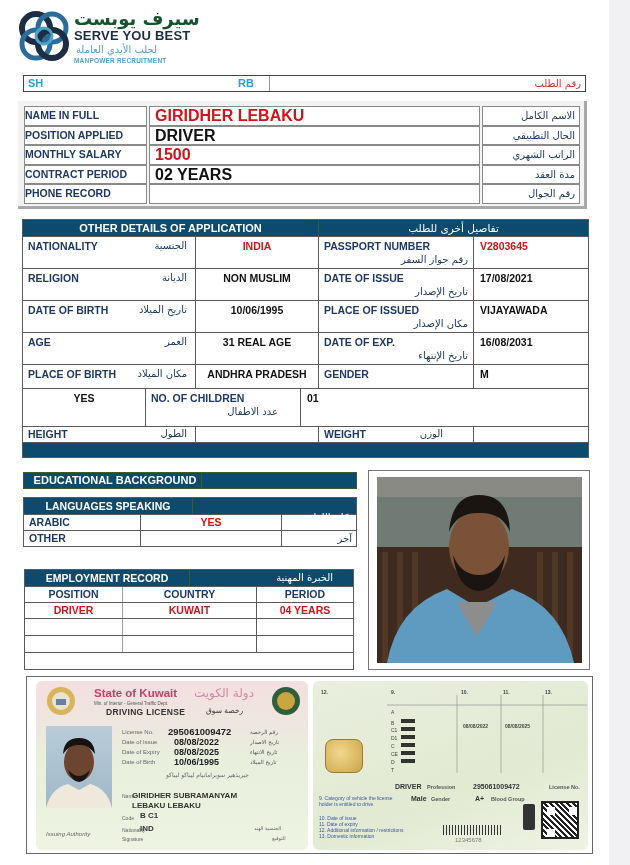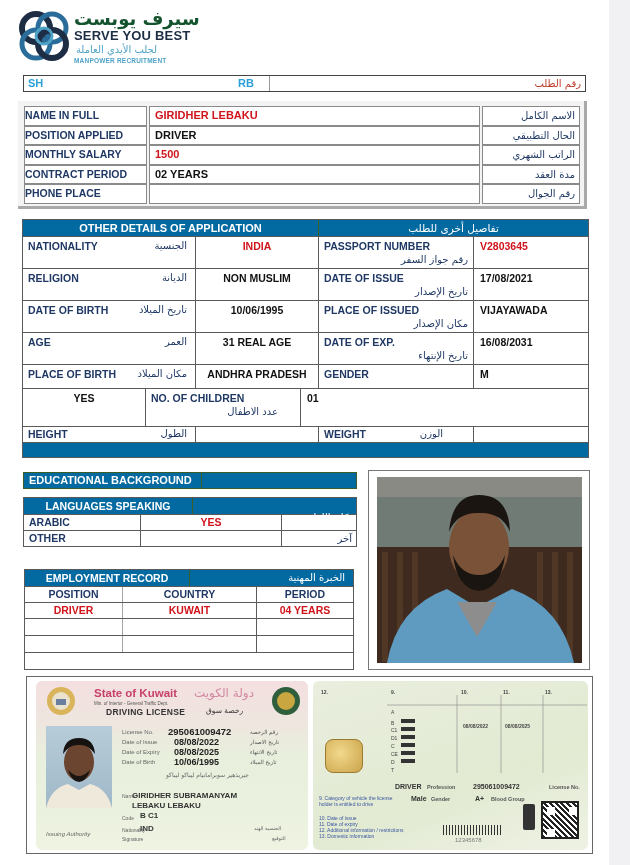--- a/index.html
+++ b/index.html
@@ -19,64 +19,64 @@
   .appbar { position: absolute; left: 23px; top: 75px; width: 563px; height: 17px; border: 1px solid #444; display: flex; font-size: 11px; font-weight: bold; }
   .appbar .c1 { width: 150px; text-align: right; padding-right: 5px; color: #d0141b; border-right: 1px solid #999; line-height: 15px; }
   .appbar .c2 { width: 246px; color: #2aa0d8; padding-left: 4px; line-height: 15px; border-right: 1px solid #999; position: relative; }
   .appbar .c2 .rb { position: absolute; left: 214px; }
   .appbar .c3 { flex: 1; text-align: right; padding-right: 4px; color: #c0392b; font-weight: normal; line-height: 15px; font-family: "DejaVu Sans", sans-serif; font-size: 10px; }
 
   
   .personal { position: absolute; left: 18px; top: 101px; width: 569px; height: 108px; background: #f3f3f3; border-right: 3px solid #a9a9a9; border-bottom: 3px solid #a9a9a9; padding: 5px 4px 0 6px; }
   .prow { display: flex; height: 19.5px; margin-bottom: 0; }
   .prow .lbl { width: 123px; border: 1px solid #8a8a8a; background: #fff; font-size: 10.5px; font-weight: bold; color: #1f3864; line-height: 17px; margin-right: 2px; }
-  .prow .val { width: 331px; border: 1px solid #8a8a8a; background: #fff; font-size: 11px; font-weight: bold; color: #111; padding-left: 5px; line-height: 17px; margin-right: 2px; }
+  .prow .val { width: 331px; border: 1px solid #8a8a8a; background: #fff; font-size: 16px; font-weight: bold; color: #111; padding-left: 5px; line-height: 17px; margin-right: 2px; }
   .prow .val.red { color: #d0141b; }
   .prow .ar { flex: 1; border: 1px solid #8a8a8a; background: #fff; font-size: 10px; color: #1f3864; text-align: right; padding-right: 4px; line-height: 17px; direction: rtl; font-family: "DejaVu Sans", sans-serif; }
 
   
   .other { position: absolute; left: 22px; top: 219px; width: 567px; border: 1px solid #5a5a5a; }
-  .green { background: #0369a1; color: #ffffff; }
+  .green { background: #0c4a6e; color: #ffffff; }
   .ohead { display: flex; height: 16px; font-size: 11px; font-weight: bold; }
   .ohead .l { width: 296px; text-align: center; line-height: 16px; border-right: 1px solid #3c5e26; }
   .ohead .r { flex: 1; text-align: center; line-height: 16px; direction: rtl; font-family: "DejaVu Sans", sans-serif; font-weight: normal; font-size: 10.5px; }
   .orow { display: flex; border-top: 1px solid #5a5a5a; font-size: 10.5px; }
   .orow > div { position: relative; }
   .orow .a { width: 173px; border-right: 1px solid #5a5a5a; padding: 3px 0 0 5px; font-weight: bold; color: #1f3864; }
   .orow .a .arx { position: absolute; right: 8px; top: 3px; font-weight: normal; font-size: 10px; direction: rtl; font-family: "DejaVu Sans", sans-serif; }
   .orow .a .arx.below { top: 18px; }
   .orow .b { width: 123px; border-right: 1px solid #5a5a5a; text-align: center; padding-top: 3px; font-weight: bold; color: #111; }
   .orow .b.red { color: #d0141b; }
   .orow .c { width: 155px; border-right: 1px solid #5a5a5a; padding: 3px 0 0 5px; font-weight: bold; color: #1f3864; }
   .orow .c .arx { position: absolute; right: 5px; top: 17px; font-weight: normal; font-size: 10px; direction: rtl; font-family: "DejaVu Sans", sans-serif; }
   .orow .c .arx.inline { right: 30px; top: 3px; }
   .orow .d { flex: 1; padding: 3px 0 0 6px; font-weight: bold; color: #111; }
   .orow .d.red { color: #d0141b; }
   .ofoot { height: 15px; border-top: 1px solid #5a5a5a; }
 
   
-  .edu { position: absolute; left: 23px; top: 472px; width: 334px; height: 17px; display: flex; border: 1px solid #3c5e26; font-size: 11px; font-weight: bold; }
+  .edu { position: absolute; left: 23px; top: 472px; width: 334px; height: 17px; display: flex; border: 1px solid #3c5e26; font-size: 11px; font-weight: bold; text-align: center; }
   .edu .l { width: 178px; line-height: 15px; padding-left: 5px; border-right: 1px solid #3c5e26; }
   .edu .r { flex: 1; }
 
   
   .lang { position: absolute; left: 23px; top: 497px; width: 334px; border: 1px solid #5a5a5a; font-size: 10.5px; }
   .lhead { display: flex; height: 16px; font-weight: bold; }
   .lhead .l { width: 169px; text-align: center; line-height: 16px; border-right: 1px solid #3c5e26; }
   .lhead .r { flex: 1; text-align: right; padding-right: 4px; line-height: 16px; direction: rtl; font-family: "DejaVu Sans", sans-serif; font-weight: normal; font-size: 10px; margin-top: 12px; }
   .lrow { display: flex; height: 16px; border-top: 1px solid #5a5a5a; }
   .lrow .a { width: 117px; padding-left: 5px; line-height: 15px; font-weight: bold; color: #1f3864; border-right: 1px solid #5a5a5a; }
   .lrow .b { width: 141px; text-align: center; line-height: 15px; font-weight: bold; color: #d0141b; border-right: 1px solid #5a5a5a; }
   .lrow .c { flex: 1; text-align: right; padding-right: 4px; line-height: 15px; direction: rtl; font-family: "DejaVu Sans", sans-serif; font-size: 10px; color: #1f3864; }
 
   
   .emp { position: absolute; left: 24px; top: 569px; width: 330px; border: 1px solid #5a5a5a; font-size: 10.5px; }
   .ehead { display: flex; height: 16px; font-weight: bold; }
   .ehead .l { width: 165px; text-align: center; line-height: 16px; border-right: 1px solid #3c5e26; }
-  .ehead .r { flex: 1; text-align: right; padding-right: 8px; line-height: 16px; direction: rtl; font-family: "DejaVu Sans", sans-serif; font-weight: normal; font-size: 10px; }
+  .ehead .r { flex: 1; text-align: right; padding-right: 20px; line-height: 16px; direction: rtl; font-family: "DejaVu Sans", sans-serif; font-weight: normal; font-size: 10px; }
   .erow { display: flex; height: 16px; border-top: 1px solid #5a5a5a; }
   .erow > div { text-align: center; line-height: 15px; font-weight: bold; }
   .erow .a { width: 98px; border-right: 1px solid #a3a3a3; }
   .erow .b { width: 134px; border-right: 1px solid #5a5a5a; }
   .erow .c { flex: 1; }
   .erow.hdr > div { color: #1f3864; }
   .erow.val > div { color: #d0141b; }
   .erow.blank { height: 17px; }
   .erow.tall { height: 17px; }
 
@@ -155,21 +155,21 @@
     <div class="lbl">MONTHLY SALARY</div>
     <div class="val red">1500</div>
     <div class="ar">الراتب الشهري</div>
   </div>
   <div class="prow">
     <div class="lbl">CONTRACT PERIOD</div>
     <div class="val">02 YEARS</div>
     <div class="ar">مدة العقد</div>
   </div>
   <div class="prow">
-    <div class="lbl">PHONE PLACE</div>
+    <div class="lbl">PHONE RECORD</div>
     <div class="val"></div>
     <div class="ar">رقم الجوال</div>
   </div>
 </div>
 
 <div class="other">
   <div class="ohead green">
     <div class="l">OTHER DETAILS OF APPLICATION</div>
     <div class="r">تفاصيل أخرى للطلب</div>
   </div>

